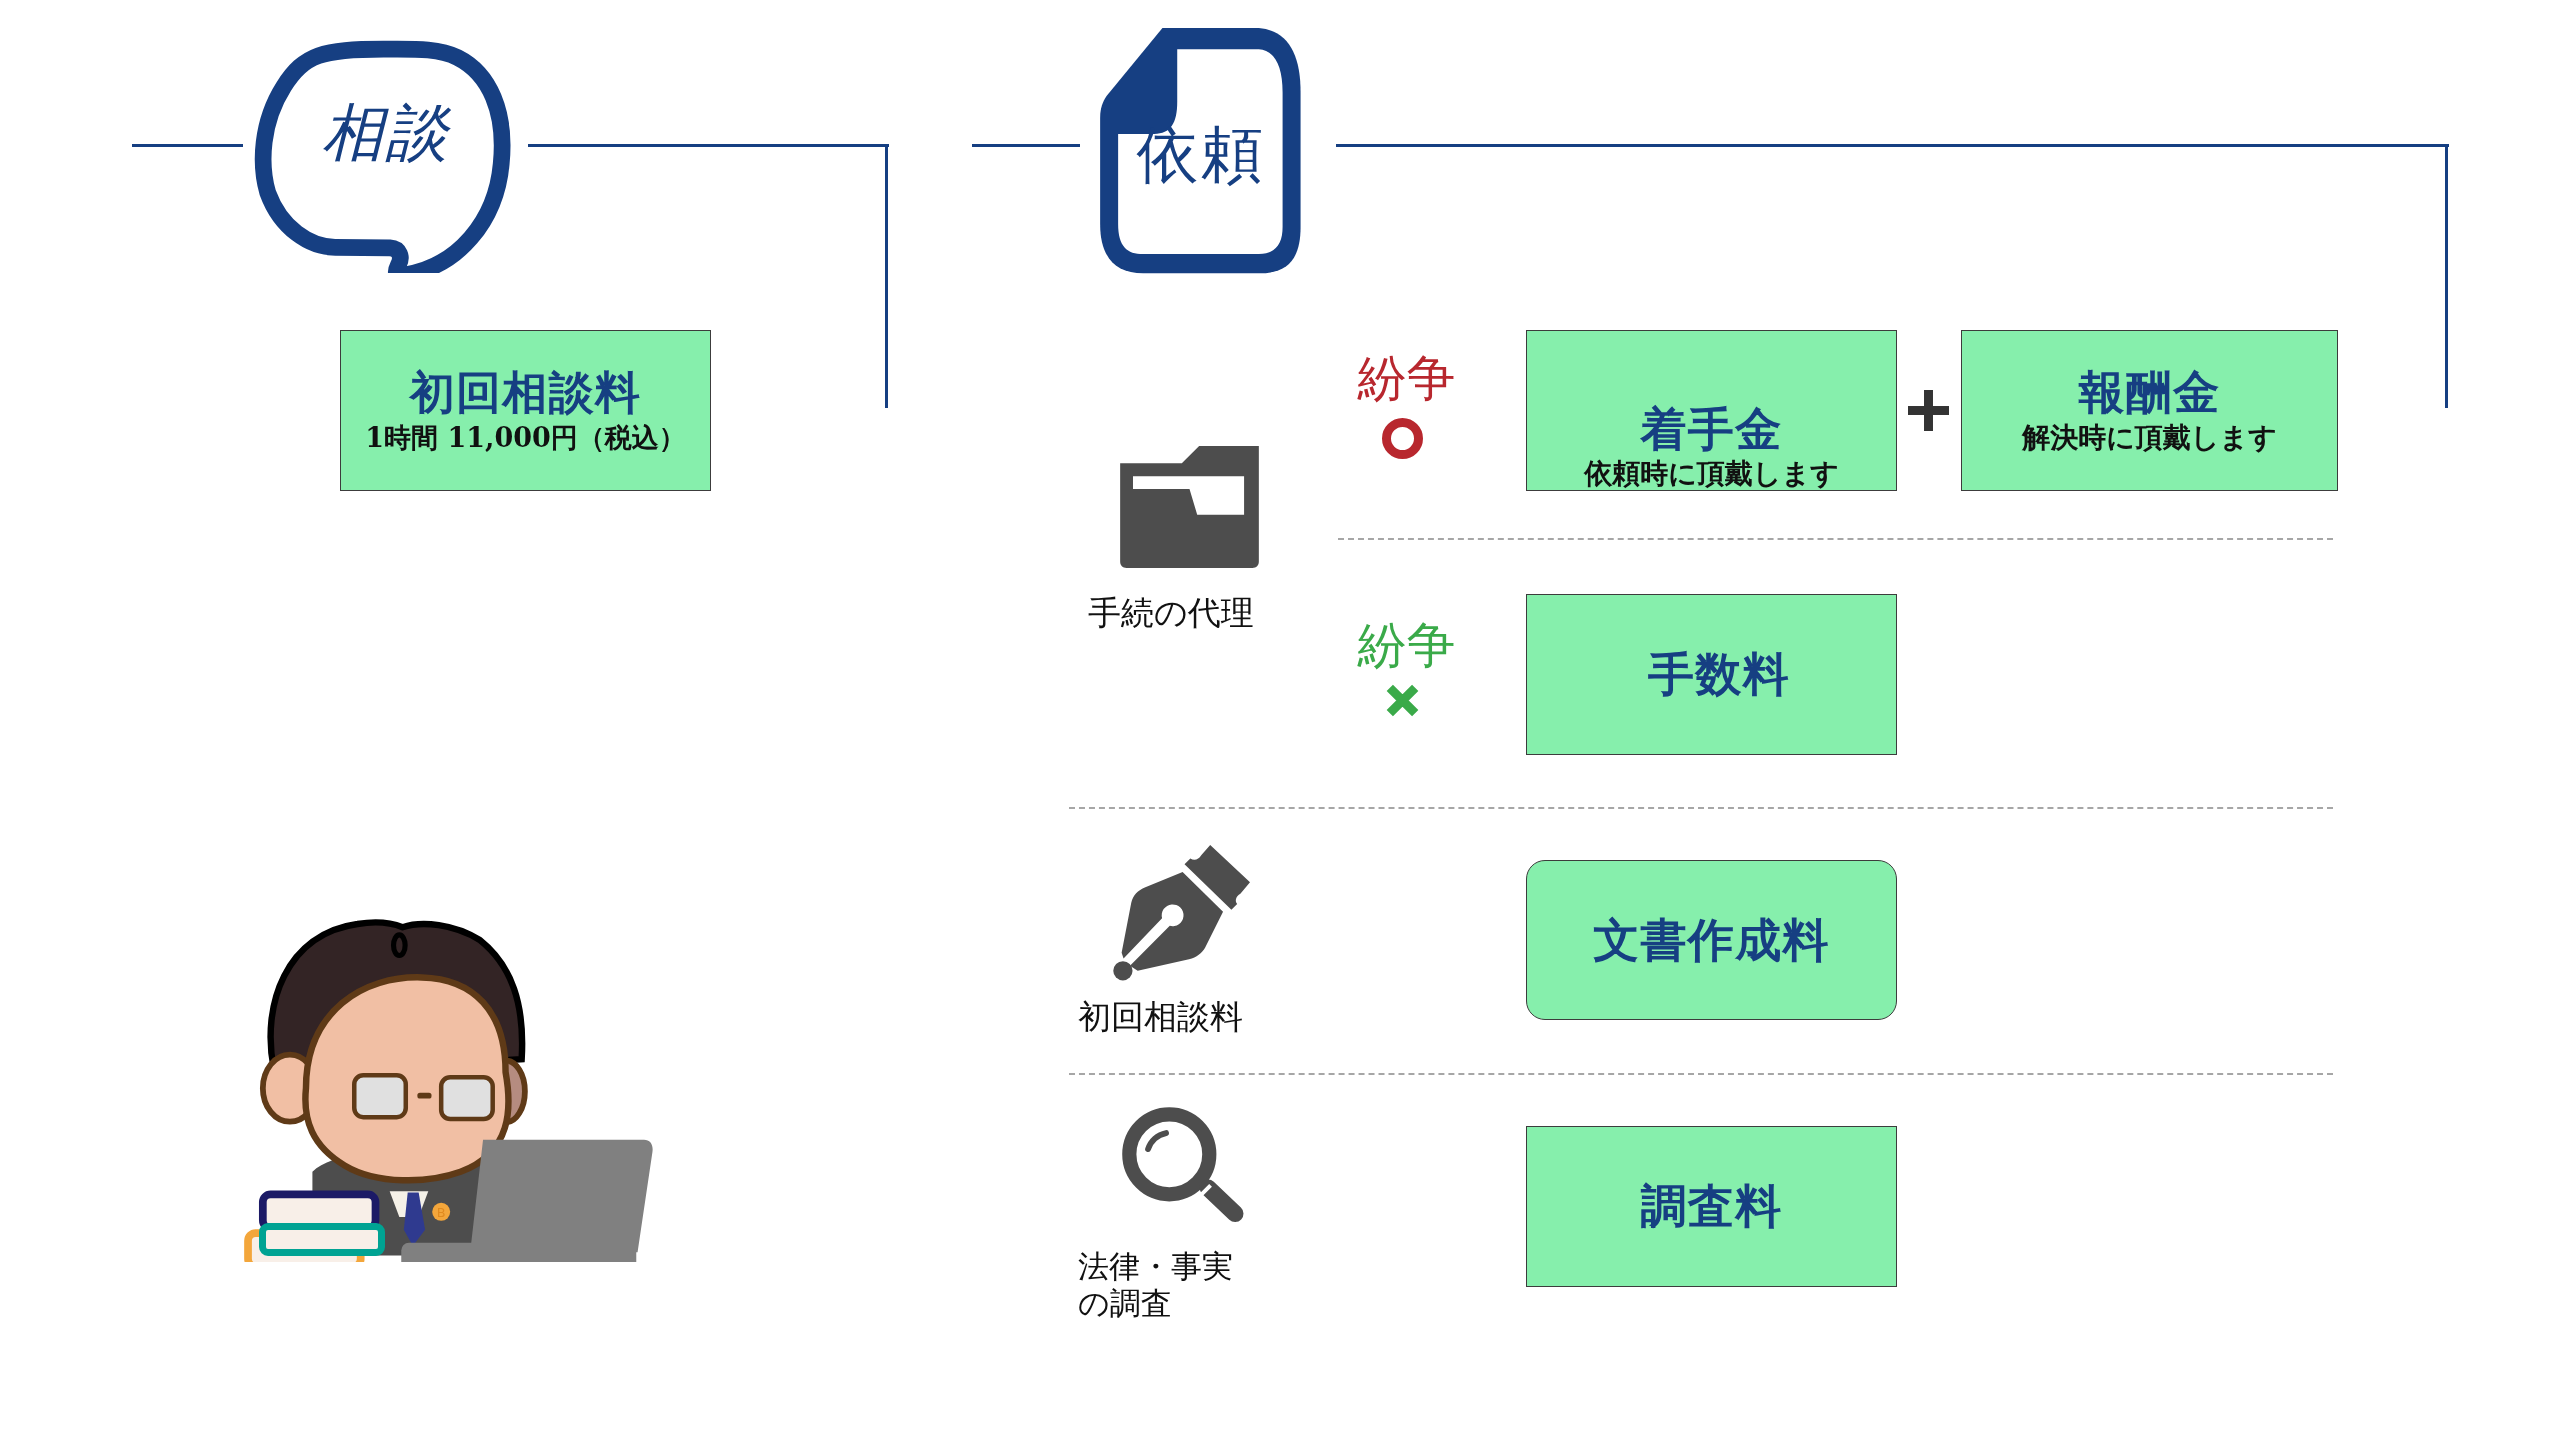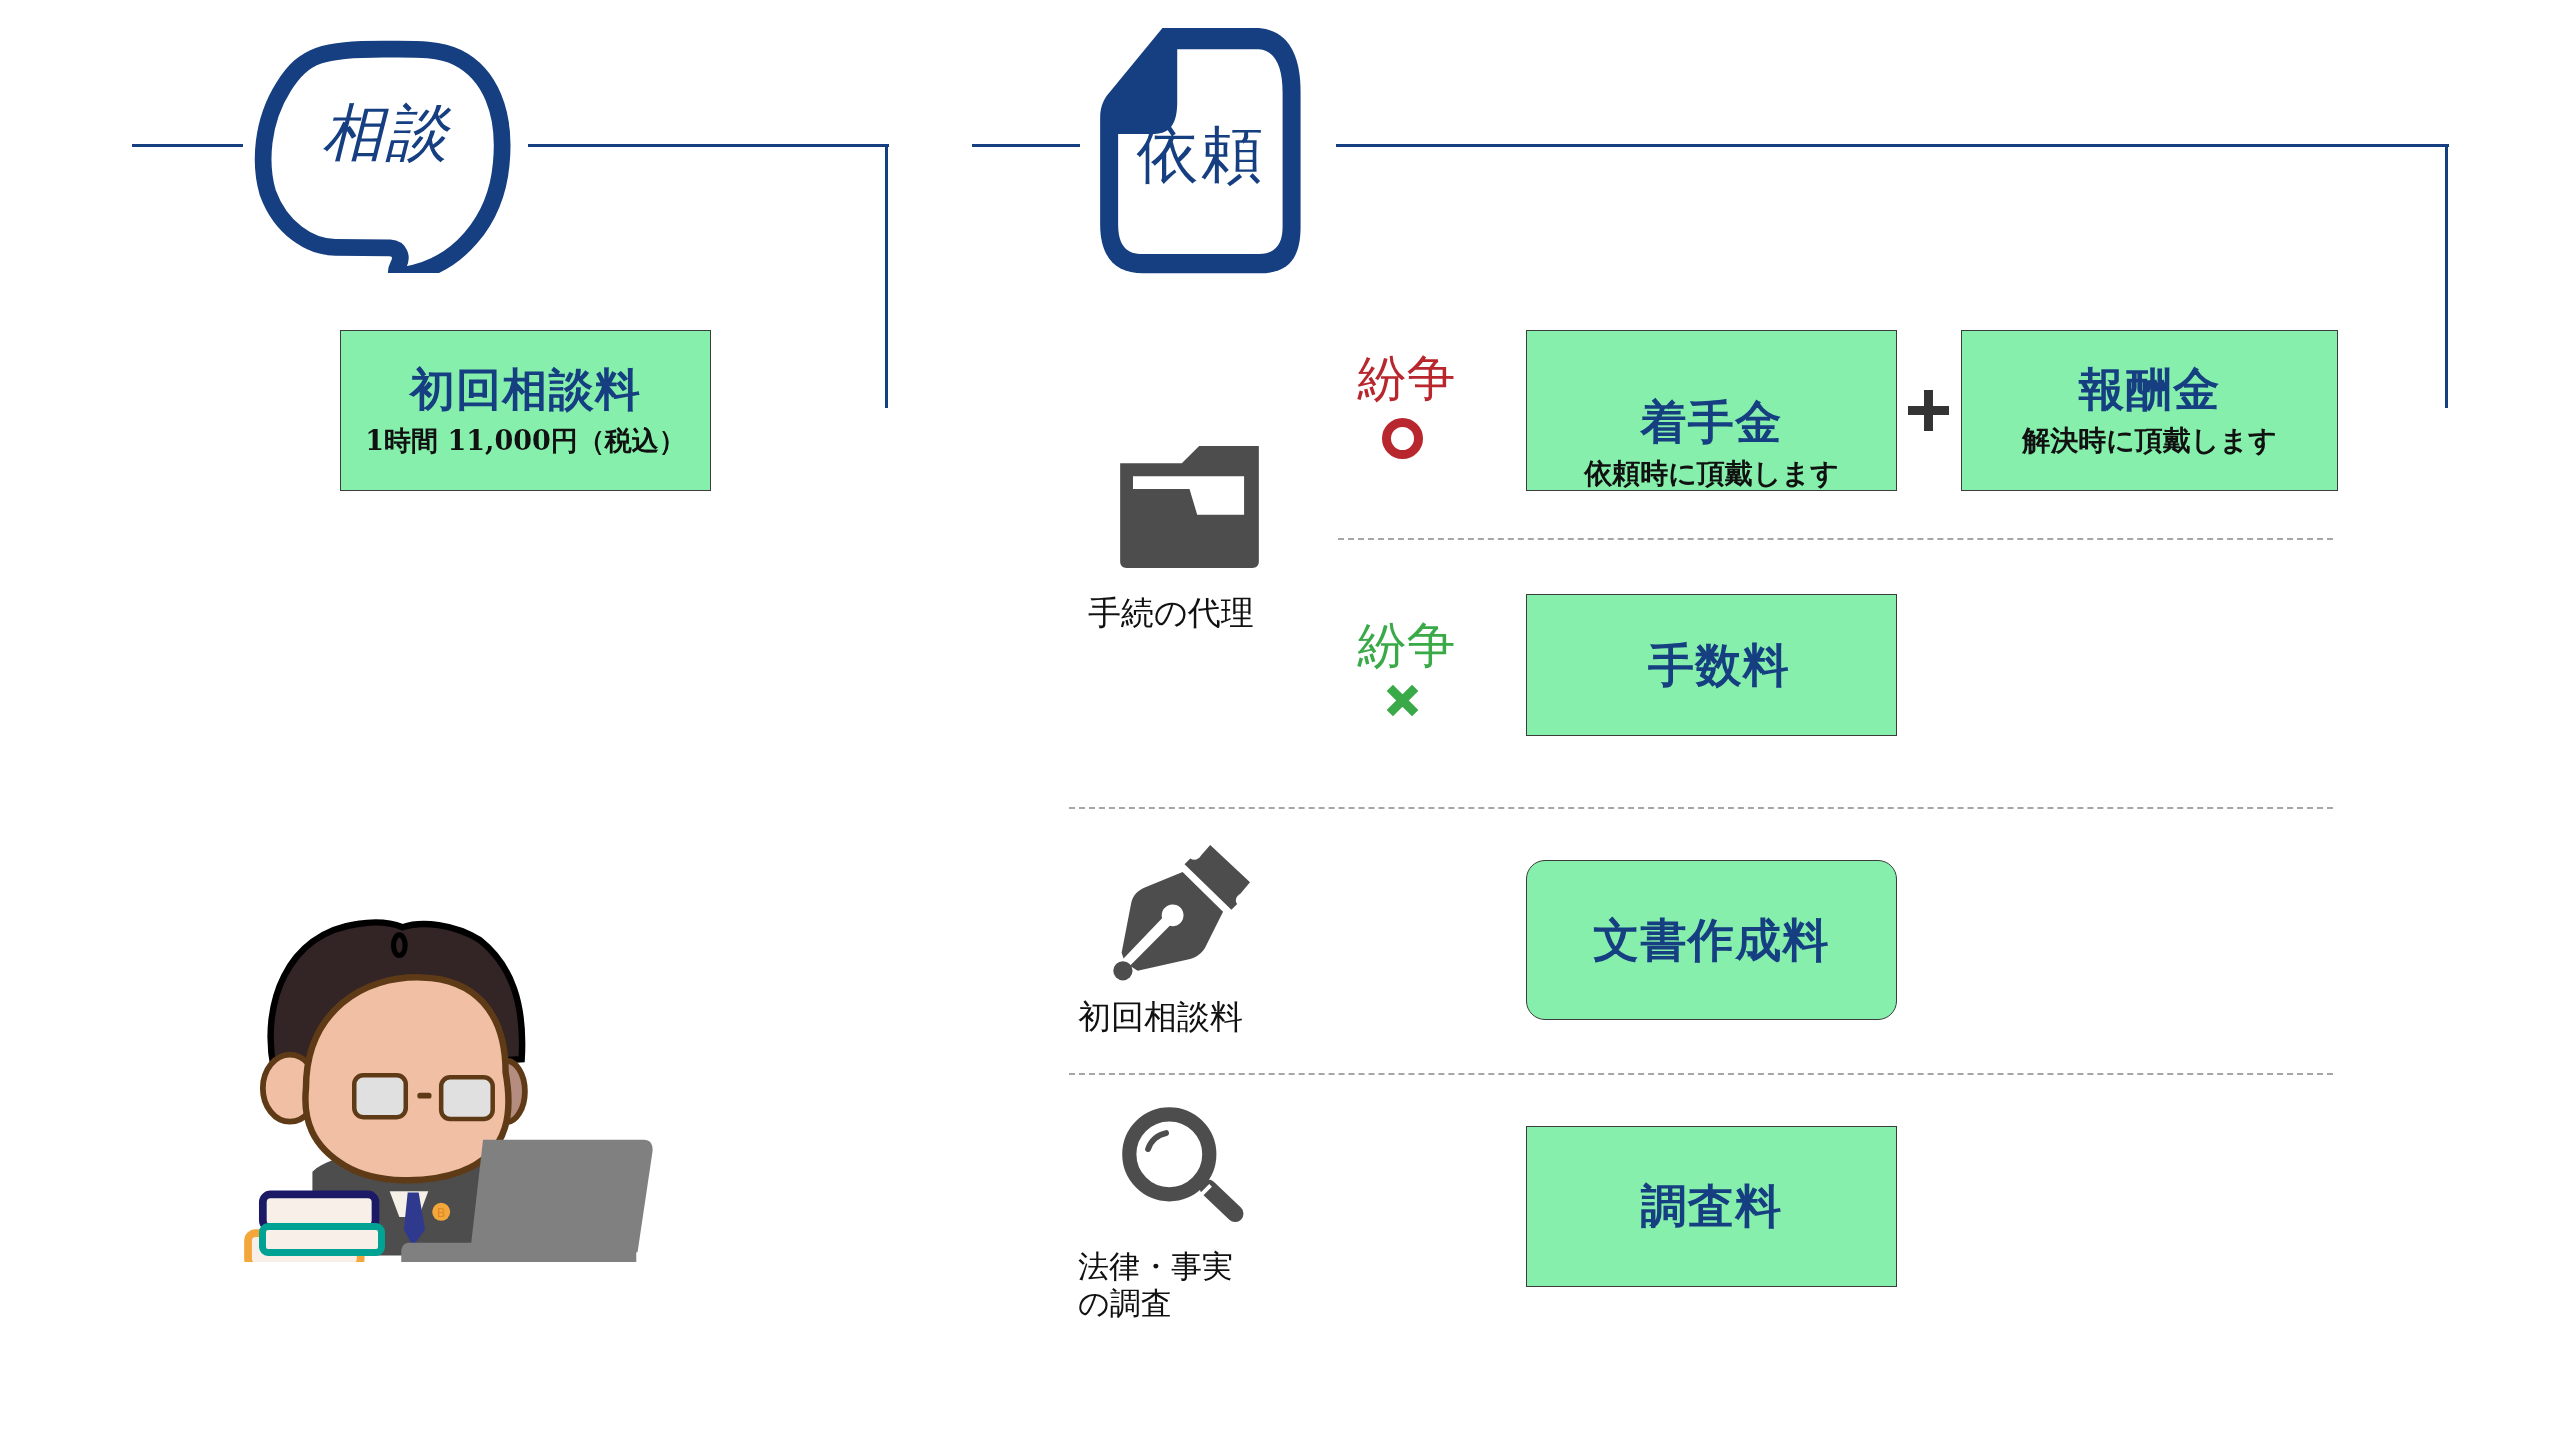--- a/index.html
+++ b/index.html
@@ -6,21 +6,21 @@
   body { width: 2576px; height: 1449px; position: relative; overflow: hidden;
          font-family: "DejaVu Sans", "Liberation Sans", sans-serif; }
   .abs { position: absolute; }
   .navy-line { position: absolute; background: #163f82; }
   .dash { position: absolute; height: 0; border-top: 2.6px dashed #a6a6a6; }
   .fee-box { position: absolute; border: 1.9px solid #3c3c3c; background: #86efac; box-sizing: border-box;
              display: flex; flex-direction: column; align-items: center; justify-content: center; }
   .fee-title { font-family: "DejaVu Serif", "Liberation Serif", serif; font-weight: bold; color: #163f82;
                font-size: 46px; letter-spacing: 1.3px; line-height: 1.1; }
   .fee-sub { font-family: "DejaVu Serif", "Liberation Serif", serif; font-weight: bold; color: #111;
-             font-size: 28px; margin-top: 12px; line-height: 1.1; }
+             font-size: 28px; margin-top: 5px; line-height: 1.1; }
   .section-label { position: absolute; color: #163f82; font-size: 62px; text-align: center; letter-spacing: 2.6px; }
   .cat-label { position: absolute; color: #111; font-size: 33px; text-align: left; line-height: 1.15; white-space: nowrap; }
   .dispute { position: absolute; font-size: 49px; text-align: center; width: 129px; }
   svg { display: block; }
 </style>
 </head>
 <body>
 
 <div class="navy-line" style="left:132px; top:144px; width:111px; height:3.2px;"></div>
 <div class="navy-line" style="left:528px; top:144px; width:361px; height:3.2px;"></div>
@@ -104,21 +104,21 @@
     <rect x="0" y="25" width="64" height="14" fill="#333333"></rect>
   </svg>
 </div>
 <div class="fee-box" style="left:1961px; top:330px; width:377px; height:161px;">
   <div class="fee-title">報酬金</div>
   <div class="fee-sub">解決時に頂戴します</div>
 </div>
 
 <div class="dash" style="left:1338px; top:538px; width:995px;"></div>
 
-<div class="fee-box" style="left:1526px; top:594px; width:371px; height:142px;padding-left:15px;">
+<div class="fee-box" style="left:1526px; top:594px; width:371px; height:161px;padding-left:15px;">
   <div class="fee-title">手数料</div>
 </div>
 
 <div class="abs" style="left:1120px; top:446px; width:139px; height:122px;">
   <svg width="139" height="122" viewBox="0 0 216 190">
     <path d="M 0 27 L 96 27 L 123 0 L 216 0 L 216 180 C 216 186 212 190 206 190 L 10 190 C 4 190 0 186 0 180 Z" fill="#4d4d4d"></path>
     <path d="M 20 47 L 193 47 L 193 107 L 120 107 L 108 67 L 20 67 Z" fill="#ffffff"></path>
   </svg>
 </div>
 <div class="cat-label" style="left:1088px; top:594px; width:206px;">手続の代理</div>

